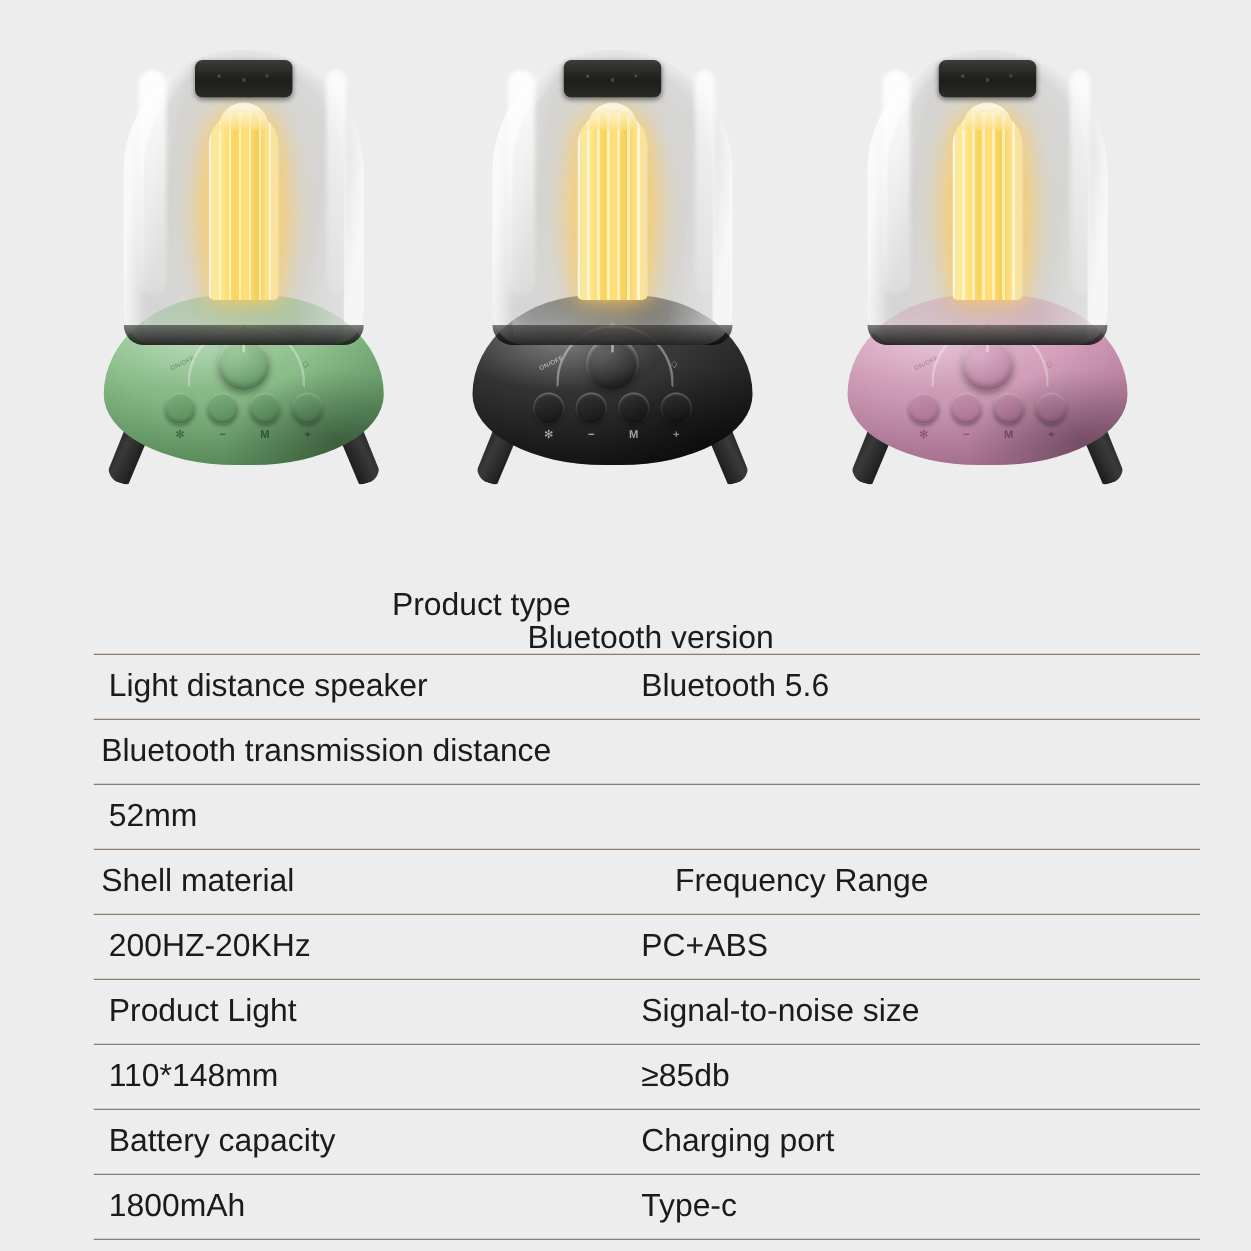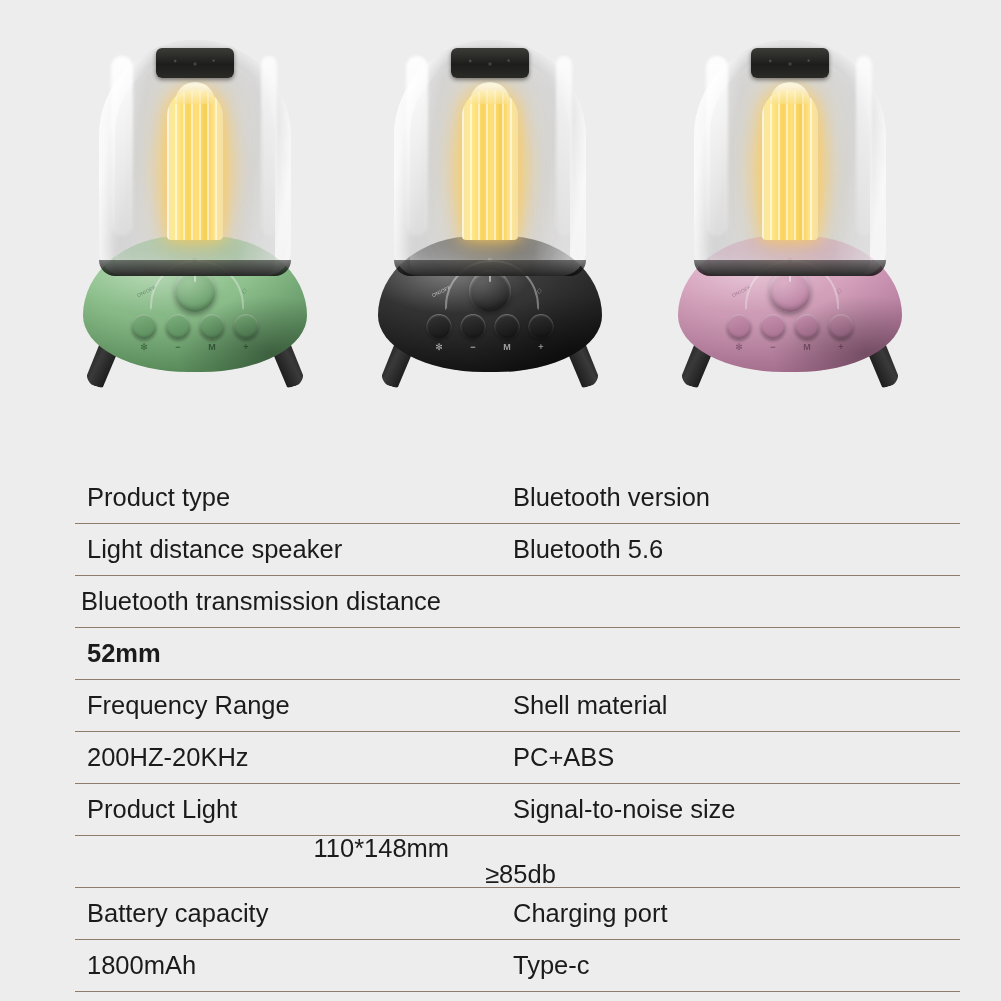--- a/index.html
+++ b/index.html
@@ -350,47 +350,47 @@
           <div class="lbl" style="color:#8e5a76">✻</div>
           <div class="lbl" style="color:#8e5a76">−</div>
           <div class="lbl" style="color:#8e5a76">M</div>
           <div class="lbl" style="color:#8e5a76">+</div>
         </div>
     </div>
     </div>
   </div>
 
 <div class="spec-table" id="spec-table">
-    <div class="spec-row" style="border-bottom-color: rgb(141, 124, 108);">
+    <div class="spec-row" style="border-bottom-color: rgb(141, 124, 108); flex-direction: column;">
       <div class="cell c0">Product type</div>
      <div class="cell c1">Bluetooth version</div>
     </div>
     <div class="spec-row" style="border-bottom-color: rgb(141, 124, 108);">
       <div class="cell c0">Light distance speaker</div>
      <div class="cell c1">Bluetooth 5.6</div>
     </div>
     <div class="spec-row" style="border-bottom-color: rgb(141, 124, 108);">
      <div class="cell c1">Bluetooth transmission distance</div>
     </div>
-    <div class="spec-row" style="border-bottom-color: rgb(141, 124, 108); font-weight: bold;">
+    <div class="spec-row" style="border-bottom-color: rgb(141, 124, 108);">
       <div class="cell c0">52mm</div>
     </div>
     <div class="spec-row" style="border-bottom-color: rgb(141, 124, 108);">
-      <div class="cell c0">Frequency Range</div>
-     <div class="cell c1">Shell material</div>
+      <div class="cell c1">Shell material</div>
+     <div class="cell c0">Frequency Range</div>
     </div>
     <div class="spec-row" style="border-bottom-color: rgb(141, 124, 108);">
       <div class="cell c0">200HZ-20KHz</div>
      <div class="cell c1">PC+ABS</div>
     </div>
     <div class="spec-row" style="border-bottom-color: rgb(141, 124, 108);">
       <div class="cell c0">Product Light</div>
      <div class="cell c1">Signal-to-noise size</div>
     </div>
-    <div class="spec-row" style="border-bottom-color: rgb(141, 124, 108); flex-direction: column;">
+    <div class="spec-row" style="border-bottom-color: rgb(141, 124, 108);">
       <div class="cell c0">110*148mm</div>
      <div class="cell c1">≥85db</div>
     </div>
     <div class="spec-row" style="border-bottom-color: rgb(141, 124, 108);">
       <div class="cell c0">Battery capacity</div>
      <div class="cell c1">Charging port</div>
     </div>
     <div class="spec-row" style="border-bottom-color: rgb(141, 124, 108);">
       <div class="cell c0">1800mAh</div>
      <div class="cell c1">Type-c</div>

